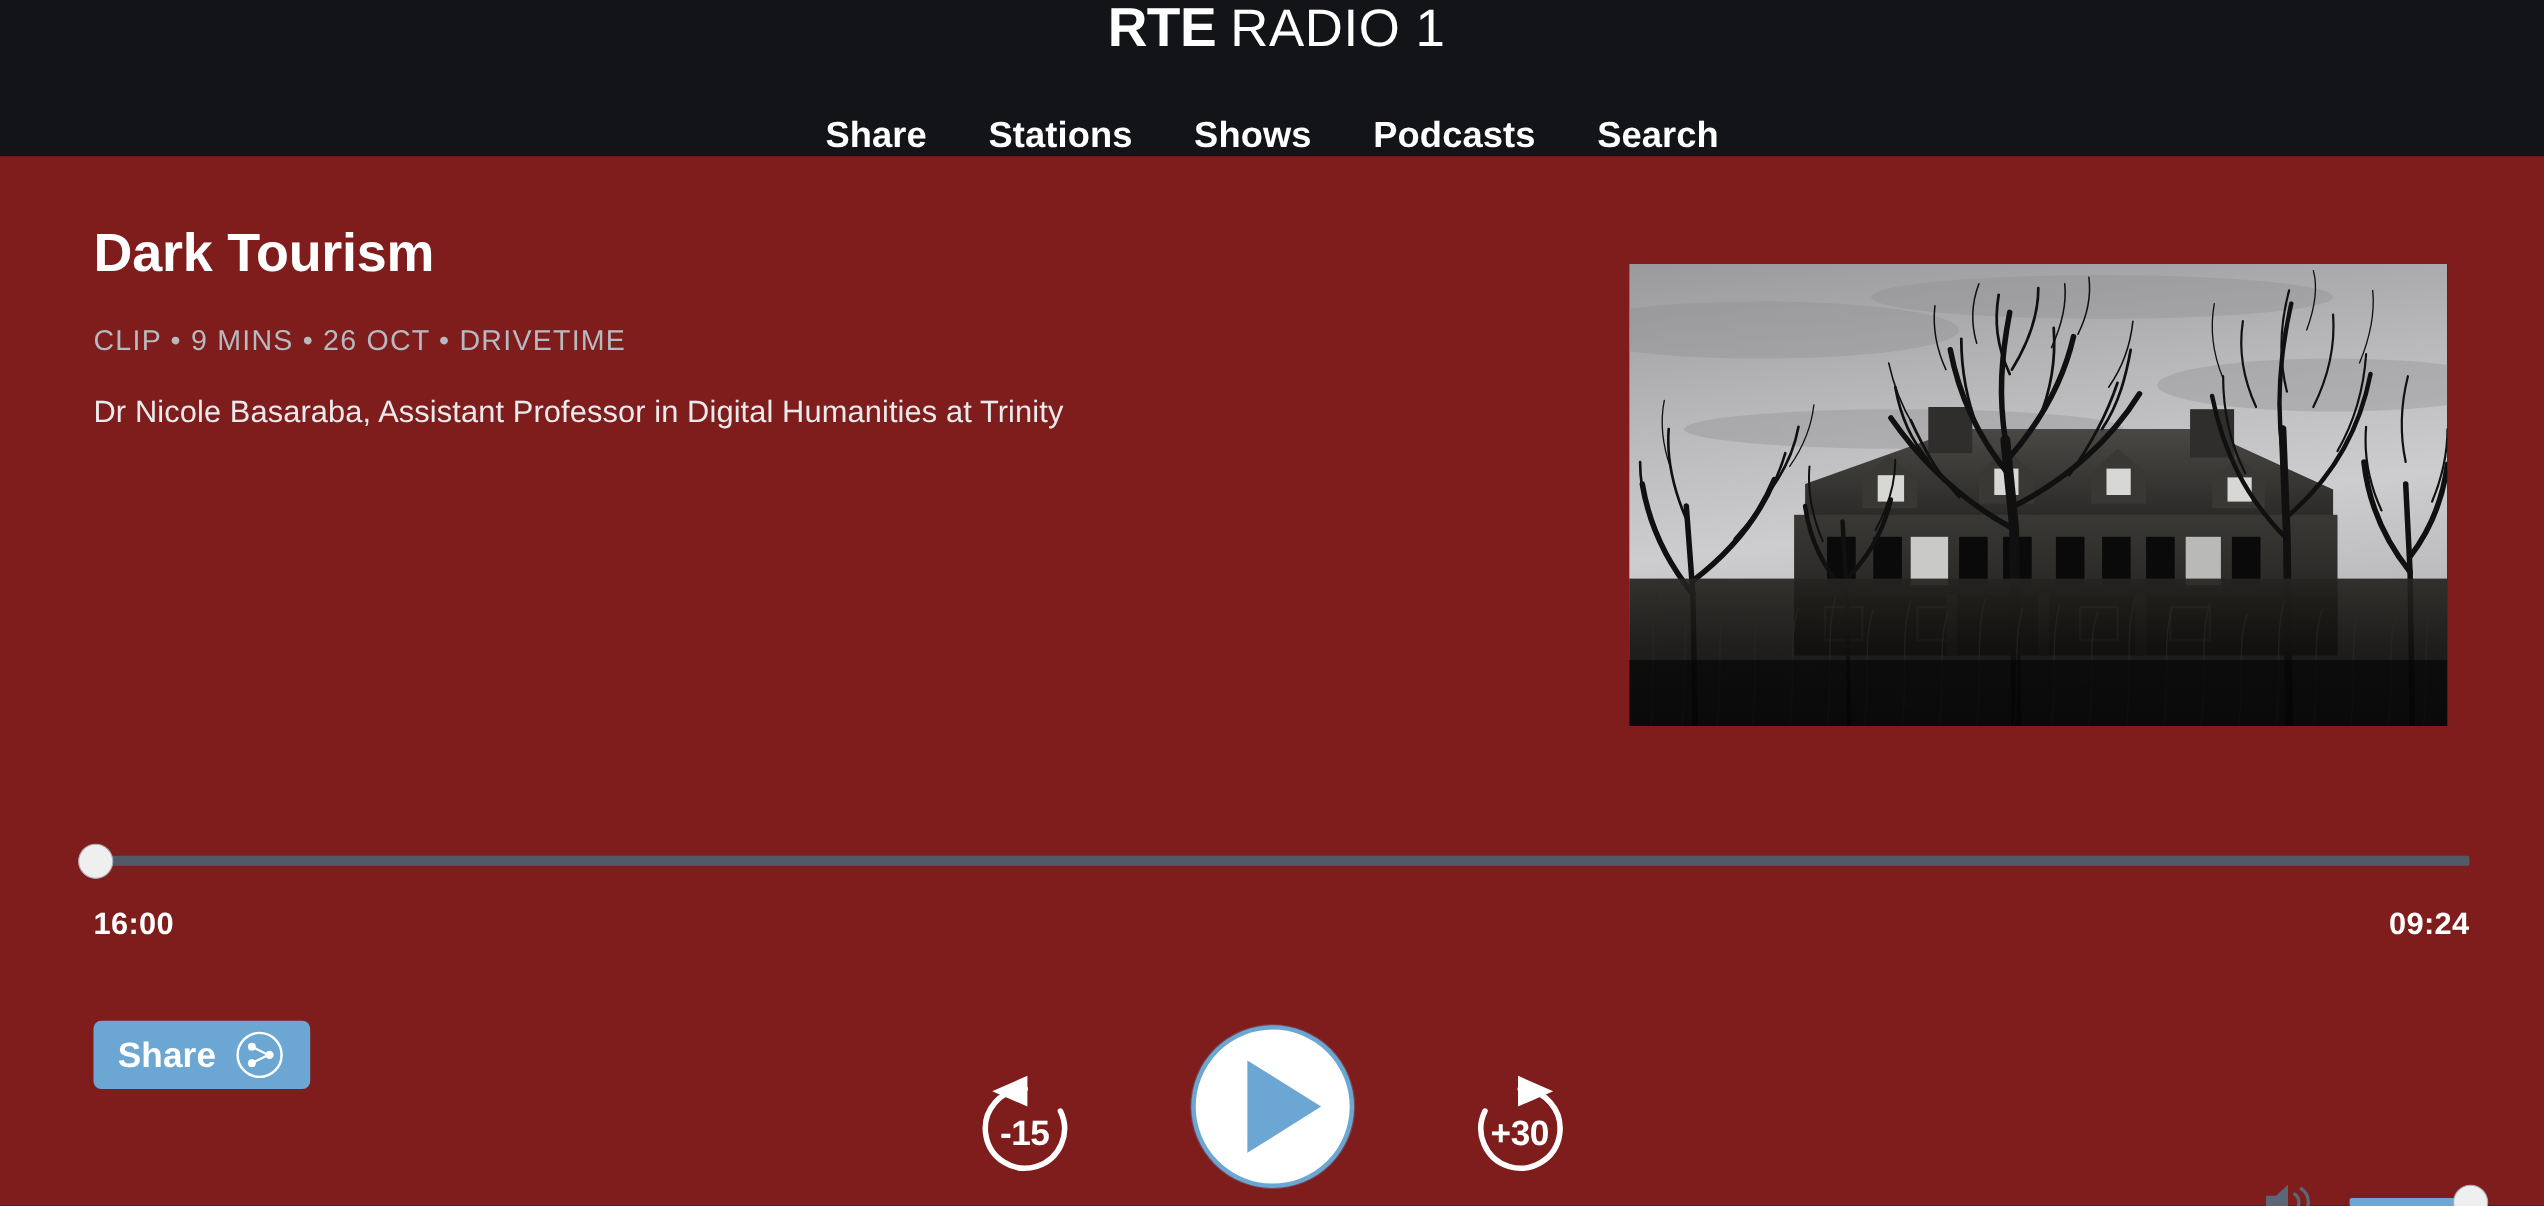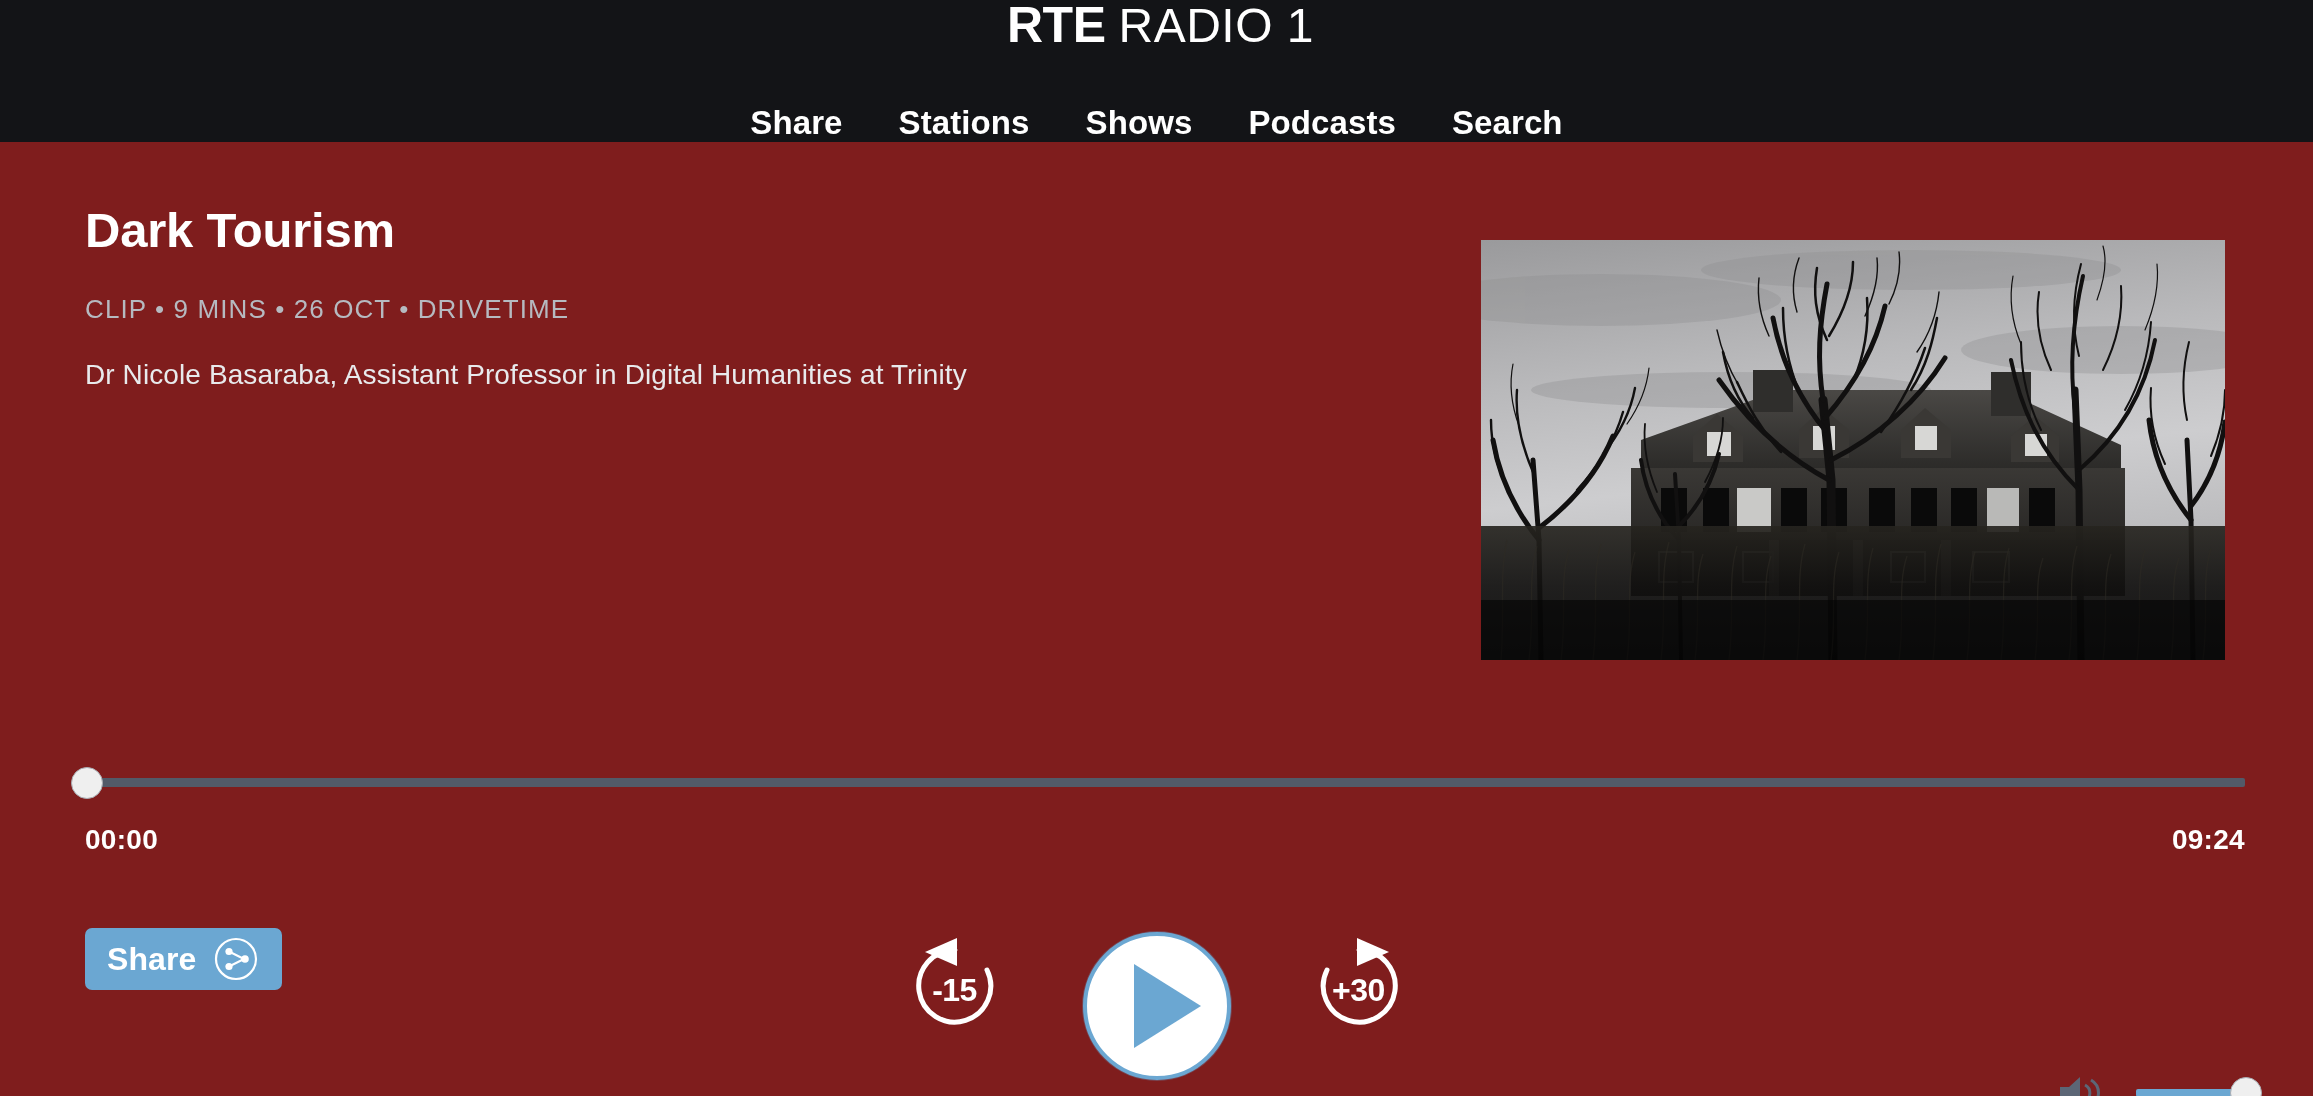--- a/index.html
+++ b/index.html
@@ -177,23 +177,23 @@
     font-weight: 700;
     letter-spacing: 0.3px;
   }
 
   .transport {
     position: absolute;
     top: 790px;
     left: 0;
     width: 2313px;
     display: flex;
-    align-items: flex-start;
+    align-items: flex-end;
     justify-content: center;
-    gap: 74px;
+    gap: 97px;
   }
   .skip-btn {
     width: 108px; height: 108px;
     position: relative;
     cursor: pointer;
     background: none; border: none; padding: 0;
   }
   .skip-btn svg { display: block; width: 108px; height: 108px; }
   .skip-label {
     position: absolute;
@@ -509,21 +509,21 @@
   </figure>
 
   <div class="player">
 
     <div class="scrub-row">
       <div class="scrub-track"></div>
       <div class="scrub-fill"></div>
       <div class="scrub-thumb"></div>
     </div>
 
-    <div class="time-current">00:00</div>
+    <div class="time-current">16:00</div>
     <div class="time-total">09:24</div>
 
     <div class="transport">
       <button class="skip-btn">
         <svg viewBox="0 0 108 108">
           <path d="M54 18 A36 36 0 1 0 86 38" fill="none" stroke="#ffffff" stroke-width="5" stroke-linecap="round"></path>
           <polygon points="56,6 56,34 24,20" fill="#ffffff"></polygon>
         </svg>
         <span class="skip-label">-15</span>
       </button>

